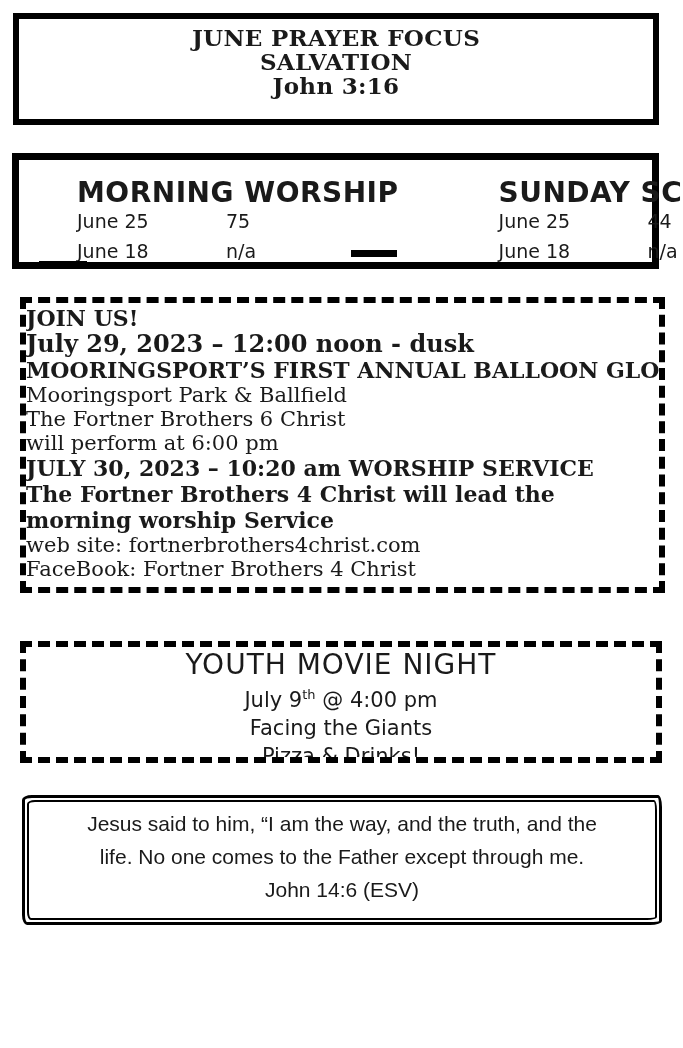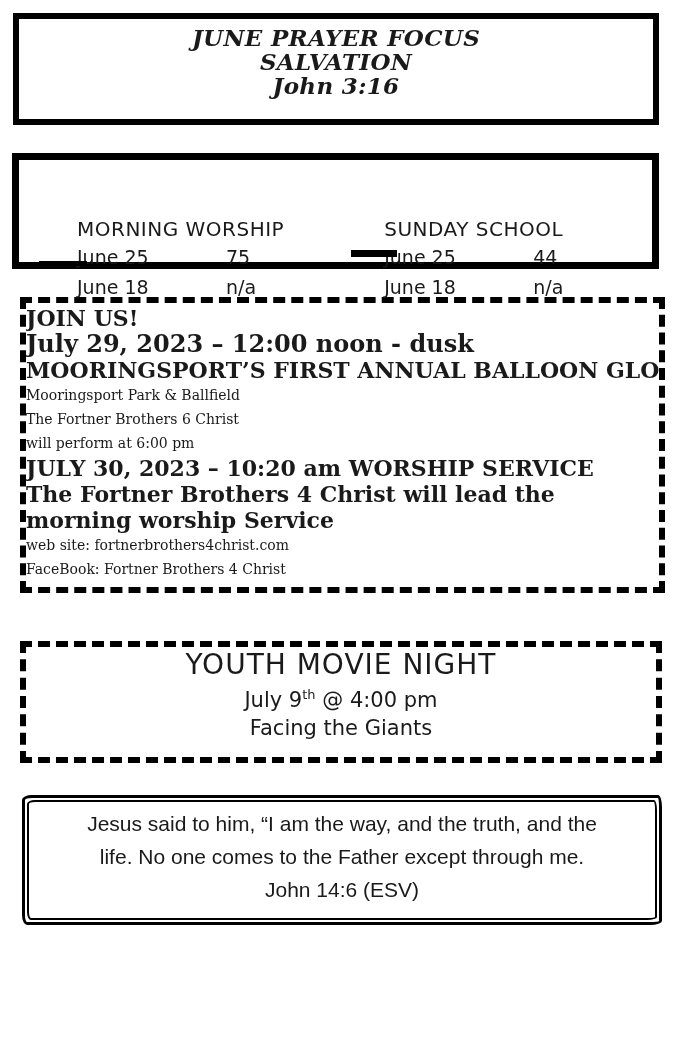--- a/index.html
+++ b/index.html
@@ -17,43 +17,41 @@
     margin:13px 24px 0 13px;
     height:112px;
     border:6px solid #000;
     text-align:center;
     font-family:"DejaVu Serif", serif;
     font-weight:bold;
     font-size:23px;
     line-height:24px;
     padding-top:7px;
     letter-spacing:0.3px;
-    font-style:italic;
   }
 
   
   .att-box{
     position:relative;
     margin:28px 24px 0 12px;
     height:116px;
     border:7px solid #000;
     font-family:"DejaVu Sans", sans-serif;
     font-size:19px;
   }
   .att-inner{display:flex;padding:20px 0 0 58px;}
   .att-col{display:grid;grid-template-columns:149px auto;}
   .att-col.second{margin-left:100px;}
   .att-title{
     grid-column:1 / -1;
-    font-weight:normal;
-    font-size:20px;
+    font-weight:bold;
+    font-size:28px;
     line-height:26px;
     letter-spacing:0.5px;
     white-space:nowrap;
-    margin-top:36px;
   }
   .att-date,.att-val{line-height:30px;white-space:nowrap;}
   .notch{position:absolute;background:#000;}
   .notch-r{right:255px;bottom:5px;width:46px;height:7px;}
   .notch-l{left:20px;bottom:-4px;width:48px;height:5px;}
 
   
   .nursery-box{
     margin:35px 21px 0 12px;
     height:108px;
@@ -79,21 +77,21 @@
     border:6px dashed #000;
     font-family:"DejaVu Serif", serif;
     padding-top:3px;
     overflow:hidden;
   }
   .jl{white-space:nowrap;line-height:25px;}
   .jl.b{font-weight:bold;}
   .s22{font-size:22px;}
   .s23{font-size:22px;line-height:26px;}
   .s24{font-size:24px;line-height:26px;}
-  .s21{font-size:14px;line-height:24px;}
+  .s21{font-size:21px;line-height:24px;}
 
   
   .youth-box{
     margin:48px 21px 0 20px;
     height:122px;
     border:6px dashed #000;
     text-align:center;
     font-family:"DejaVu Sans", sans-serif;
     padding-top:2px;
     overflow:hidden;
@@ -168,20 +166,21 @@
     <div class="jl b s23">The Fortner Brothers 4 Christ will lead the</div>
     <div class="jl b s23">morning worship Service</div>
     <div class="jl r s21">web site: fortnerbrothers4christ.com</div>
     <div class="jl r s21">FaceBook: Fortner Brothers 4 Christ</div>
   </div>
 
   <div class="box youth-box">
     <div class="youth-title">YOUTH MOVIE NIGHT</div>
     <div class="youth-line"><span>July 9</span><sup>th</sup><span> @ 4:00 pm</span></div>
     <div class="youth-line youth-movie">Facing the Giants</div>
+    <div class="youth-line">Pizza &amp; Drinks!</div>
   </div>
 
   <div class="box verse-outer">
     <div class="verse-inner">
       <div>Jesus said to him, “I am the way, and the truth, and the</div>
       <div>life. No one comes to the Father except through me.</div>
       <div>John 14:6 (ESV)</div>
     </div>
   </div>
 

